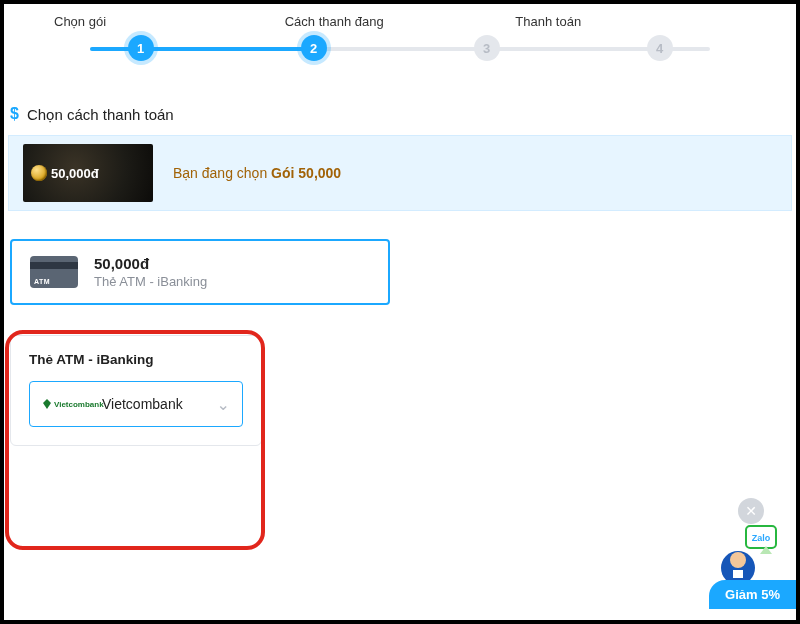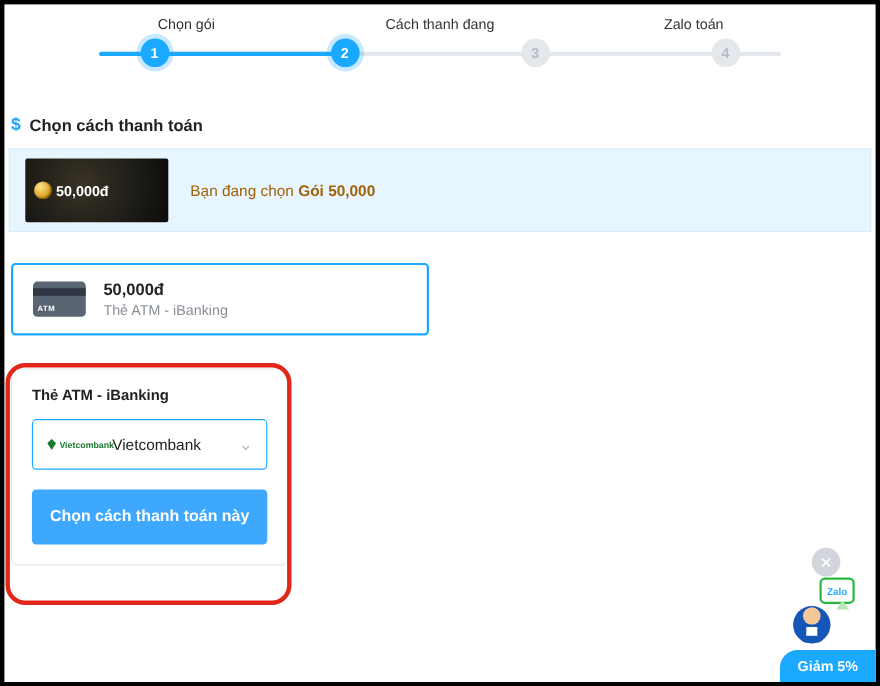--- a/index.html
+++ b/index.html
@@ -17,21 +17,21 @@
   .progress {
     padding: 10px 50px 0 50px;
   }
   .progress-labels {
     display: flex;
     justify-content: space-between;
     font-size: 13px;
     color: #333;
     margin-bottom: 6px;
   }
-  .progress-labels span { flex:1; text-align:center; }
+  .progress-labels span { flex:1; }
   .progress-track {
     position: relative;
     height: 28px;
   }
   .progress-line-bg {
     position: absolute;
     top: 12px; left: 36px; right: 36px;
     height: 4px;
     background: #e4e7ec;
     border-radius: 2px;
@@ -73,21 +73,21 @@
     margin: 42px 0 12px 0;
     padding-left: 6px;
   }
   .section-title .dollar {
     color:#1ba8ff;
     font-weight:700;
     font-size:16px;
   }
   .section-title .txt {
     font-size:15px;
-    font-weight:700;
+    font-weight:400;
     color:#222;
   }
 
   
   .selected-banner {
     background:#e7f5ff;
     border:1px solid #d3ecff;
     display:flex;
     align-items:center;
     padding:8px 14px;
@@ -240,38 +240,38 @@
     cursor:pointer;
   }
   .mascot{
     position:absolute;
     right:14px; bottom:30px;
     width:66px;height:66px;
     pointer-events:none;
   }
   .discount-pill{
     position:absolute;
-    right:0; bottom:0;
+    right:0; bottom:11px;
     background:#1ba8ff;
     color:#fff;
     font-size:13px;
     font-weight:700;
     padding:7px 16px;
     border-top-left-radius:16px;
     cursor:pointer;
   }
 </style>
 </head>
 <body>
 
 <div class="progress">
   <div class="progress-labels">
     <span>Chọn gói</span>
     <span>Cách thanh đang</span>
-    <span>Zalo toán</span>
+    <span>Thanh toán</span>
   </div>
   <div class="progress-track">
     <div class="progress-line-bg"></div>
     <div class="progress-line-fill"></div>
     <div class="progress-nodes">
       <div class="node">
           <div class="node-circle active">1</div>
         </div>
       <div class="node">
           <div class="node-circle active">2</div>
@@ -319,21 +319,20 @@
     <span class="bank-logo">
       <svg width="10" height="10" viewBox="0 0 10 10">
           <path d="M5 0 L9 4 L5 10 L1 4 Z" fill="#1a7a2e"></path>
         </svg>
       <span>Vietcombank</span>
     </span>
     <span class="bank-name">Vietcombank</span>
     <span class="chev">⌄</span>
   </div>
 
-  <button class="choose-btn">Chọn cách thanh toán này</button>
 </div>
 
 <div class="close-bubble">✕</div>
 
 <svg class="mascot" viewBox="0 0 66 66">
   <rect x="30" y="2" width="30" height="22" rx="4" fill="#fff" stroke="#27b73f" stroke-width="2"></rect>
   <text x="45" y="17" text-anchor="middle" font-size="9" font-weight="700" fill="#2aa8ff">Zalo</text>
   <circle cx="22" cy="44" r="17" fill="#1656b8"></circle>
   <circle cx="22" cy="36" r="8" fill="#f4c79a"></circle>
   <rect x="12" y="44" width="20" height="16" rx="4" fill="#1656b8"></rect>

